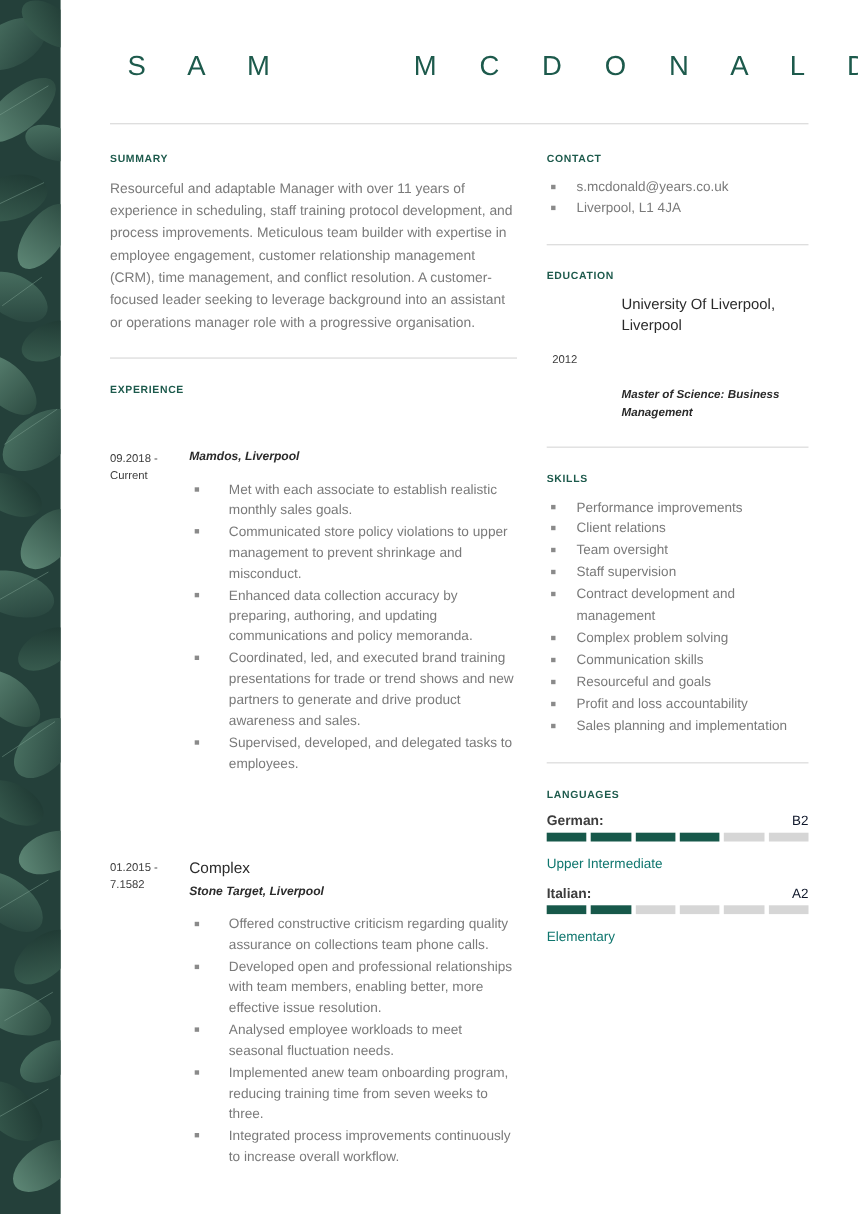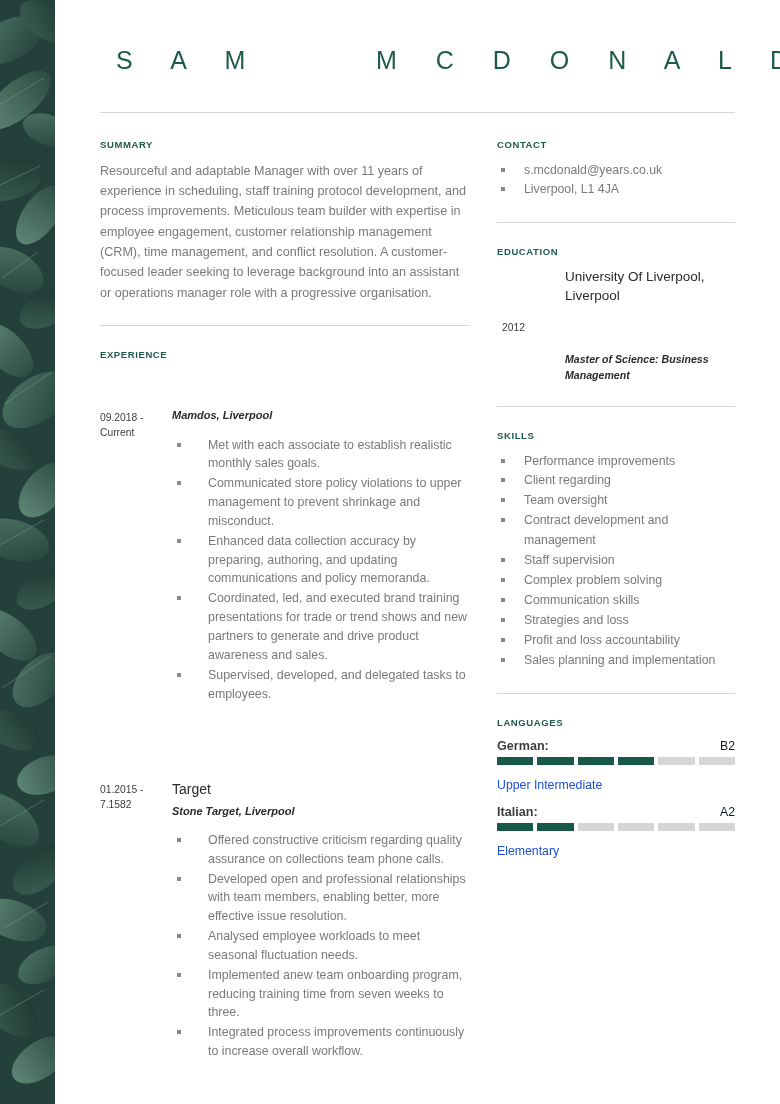--- a/index.html
+++ b/index.html
@@ -226,21 +226,21 @@
     gap: 4px;
     margin-bottom: 4px;
   }
   .lang-seg {
     height: 8px;
     flex: 1 1 0;
     background: #d6d6d6;
   }
   .lang-seg.on { background: #17584a; }
   .lang-desc {
-    color: #1d4ed8;
+    color: #0f766e;
     font-size: 12.3px;
     line-height: 1.45;
     margin-top: 12px;
   }
 </style>
 </head>
 <body>
 
 <div class="page">
 
@@ -332,21 +332,21 @@
                 <li>Supervised, developed, and delegated tasks to employees.</li>
               </ul>
             </div>
           </div>
 
           <div class="entry-spacer"></div>
 
           <div class="entry">
             <div class="entry-dates">01.2015 - 7.1582</div>
             <div class="entry-body">
-              <div class="entry-title">Target</div>
+              <div class="entry-title">Complex</div>
               <div class="entry-org">Stone Target, Liverpool</div>
               <ul class="bullets">
                 <li>Offered constructive criticism regarding quality assurance on collections team phone calls.</li>
                 <li>Developed open and professional relationships with team members, enabling better, more effective issue resolution.</li>
                 <li>Analysed employee workloads to meet seasonal fluctuation needs.</li>
                 <li>Implemented anew team onboarding program, reducing training time from seven weeks to three.</li>
                 <li>Integrated process improvements continuously to increase overall workflow.</li>
               </ul>
             </div>
           </div>
@@ -378,27 +378,27 @@
             </div>
           </div>
         </div>
 
         <div class="section-rule"></div>
 
         <div class="section">
           <div class="section-title">SKILLS</div>
           <ul class="plain-bullets">
             <li>Performance improvements</li>
-            <li>Client regarding</li>
+            <li>Client relations</li>
             <li>Team oversight</li>
+            <li>Staff supervision</li>
             <li>Contract development and management</li>
-            <li>Staff supervision</li>
             <li>Complex problem solving</li>
             <li>Communication skills</li>
-            <li>Strategies and loss</li>
+            <li>Resourceful and goals</li>
             <li>Profit and loss accountability</li>
             <li>Sales planning and implementation</li>
           </ul>
         </div>
 
         <div class="section-rule"></div>
 
         <div class="section">
           <div class="section-title">LANGUAGES</div>
 

